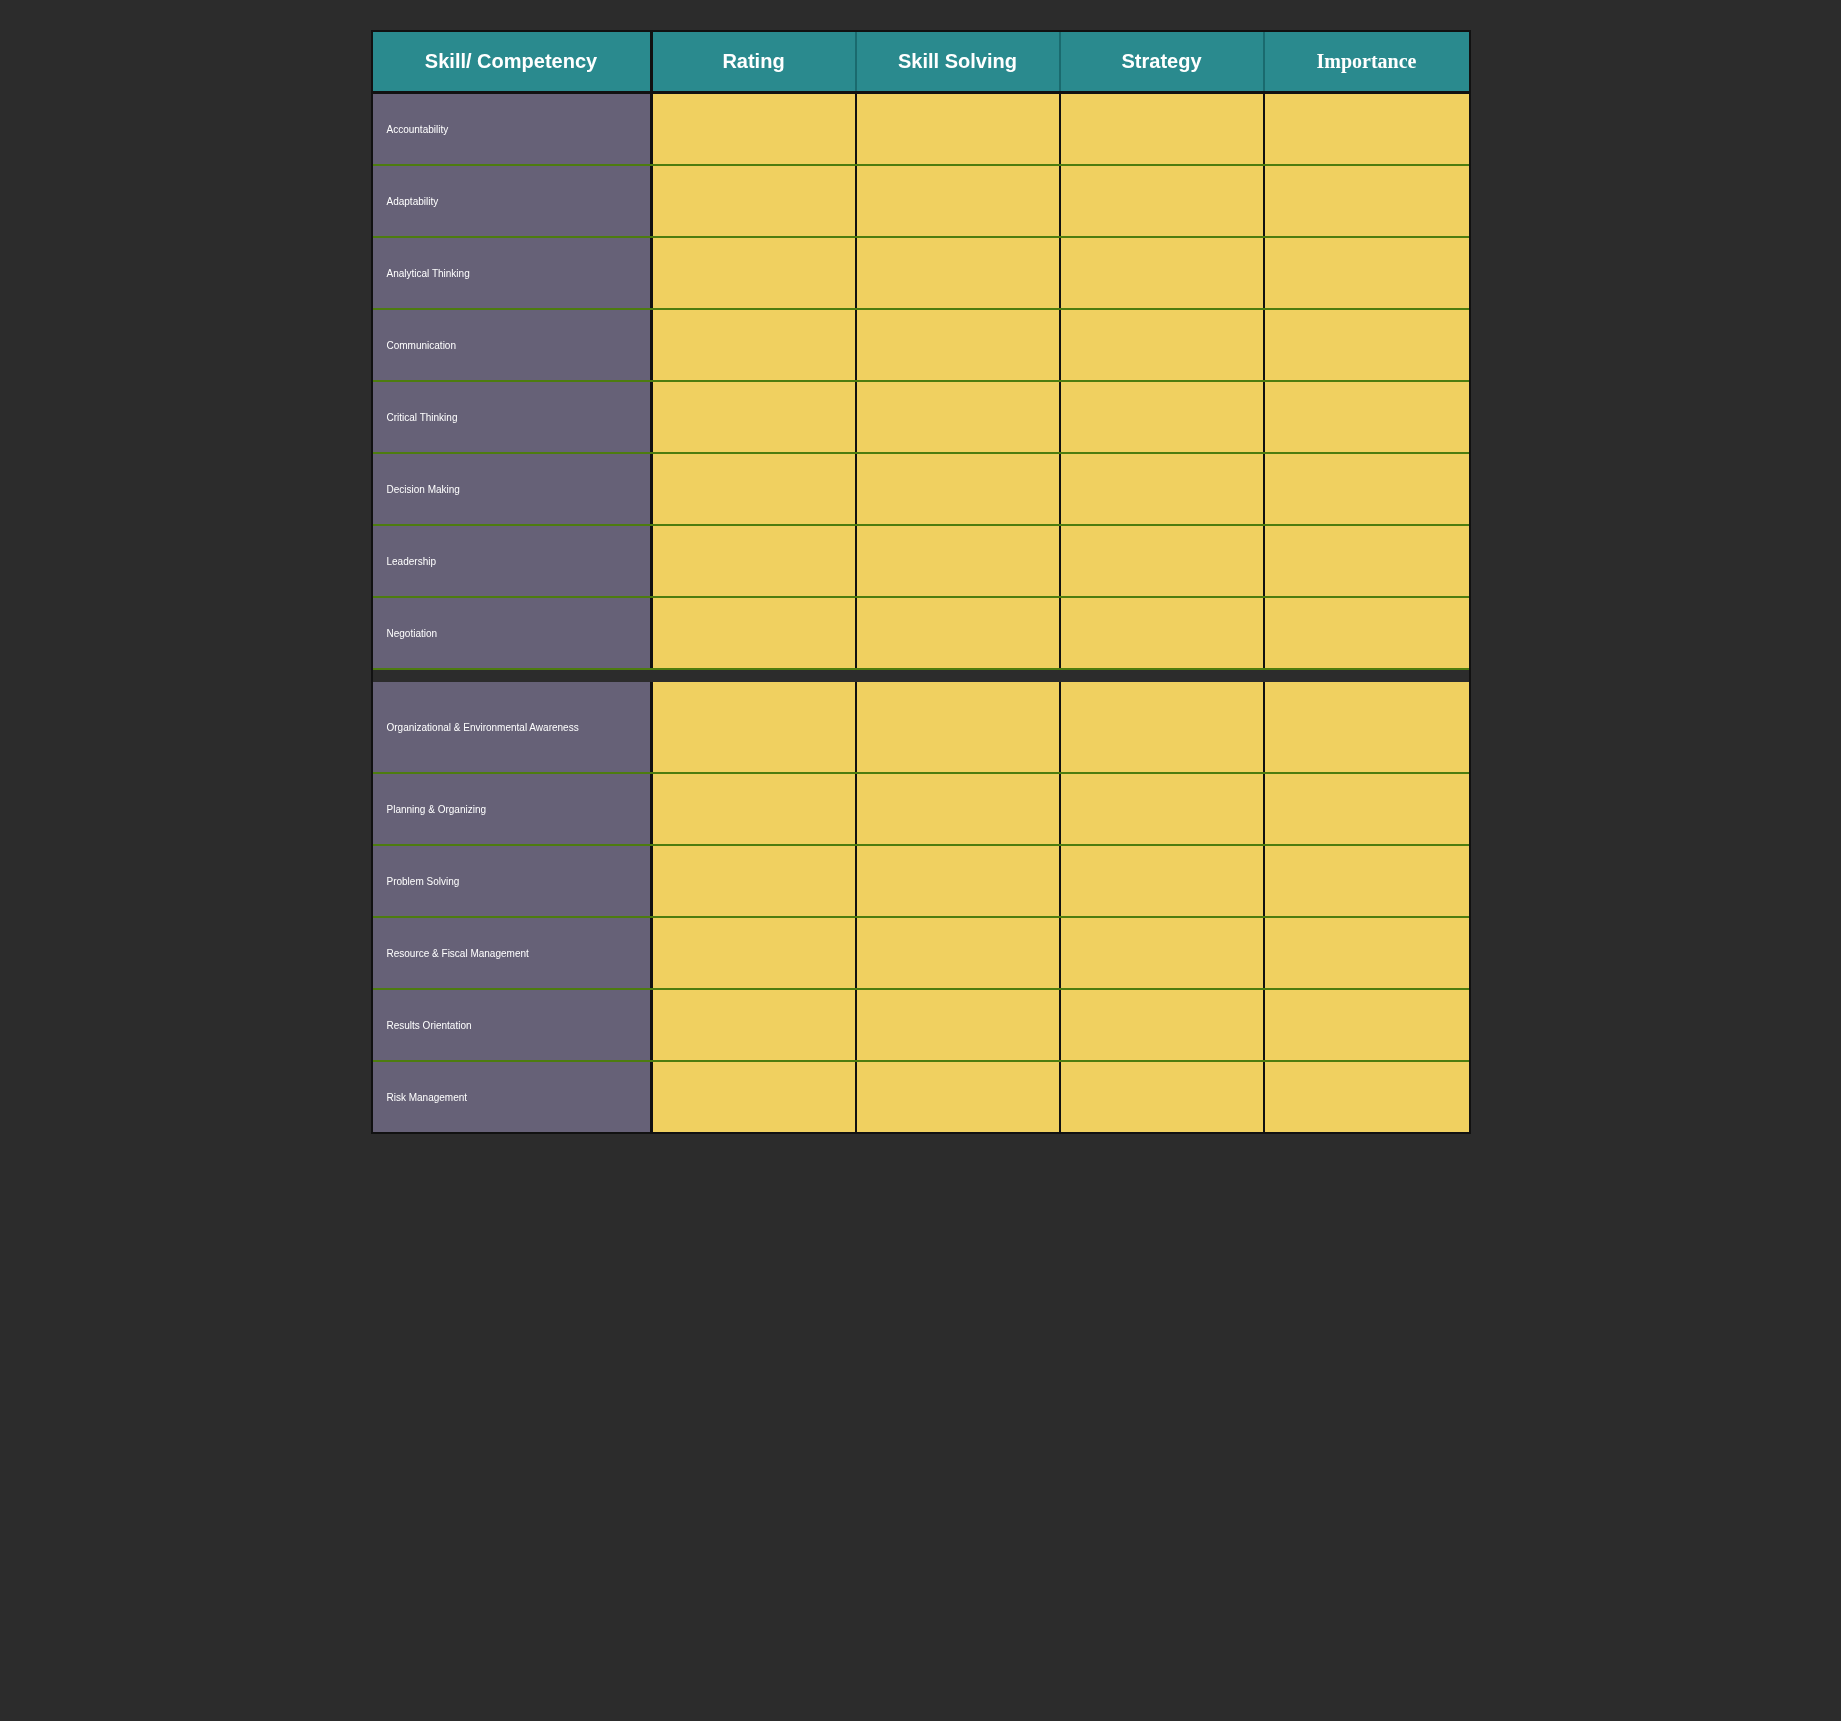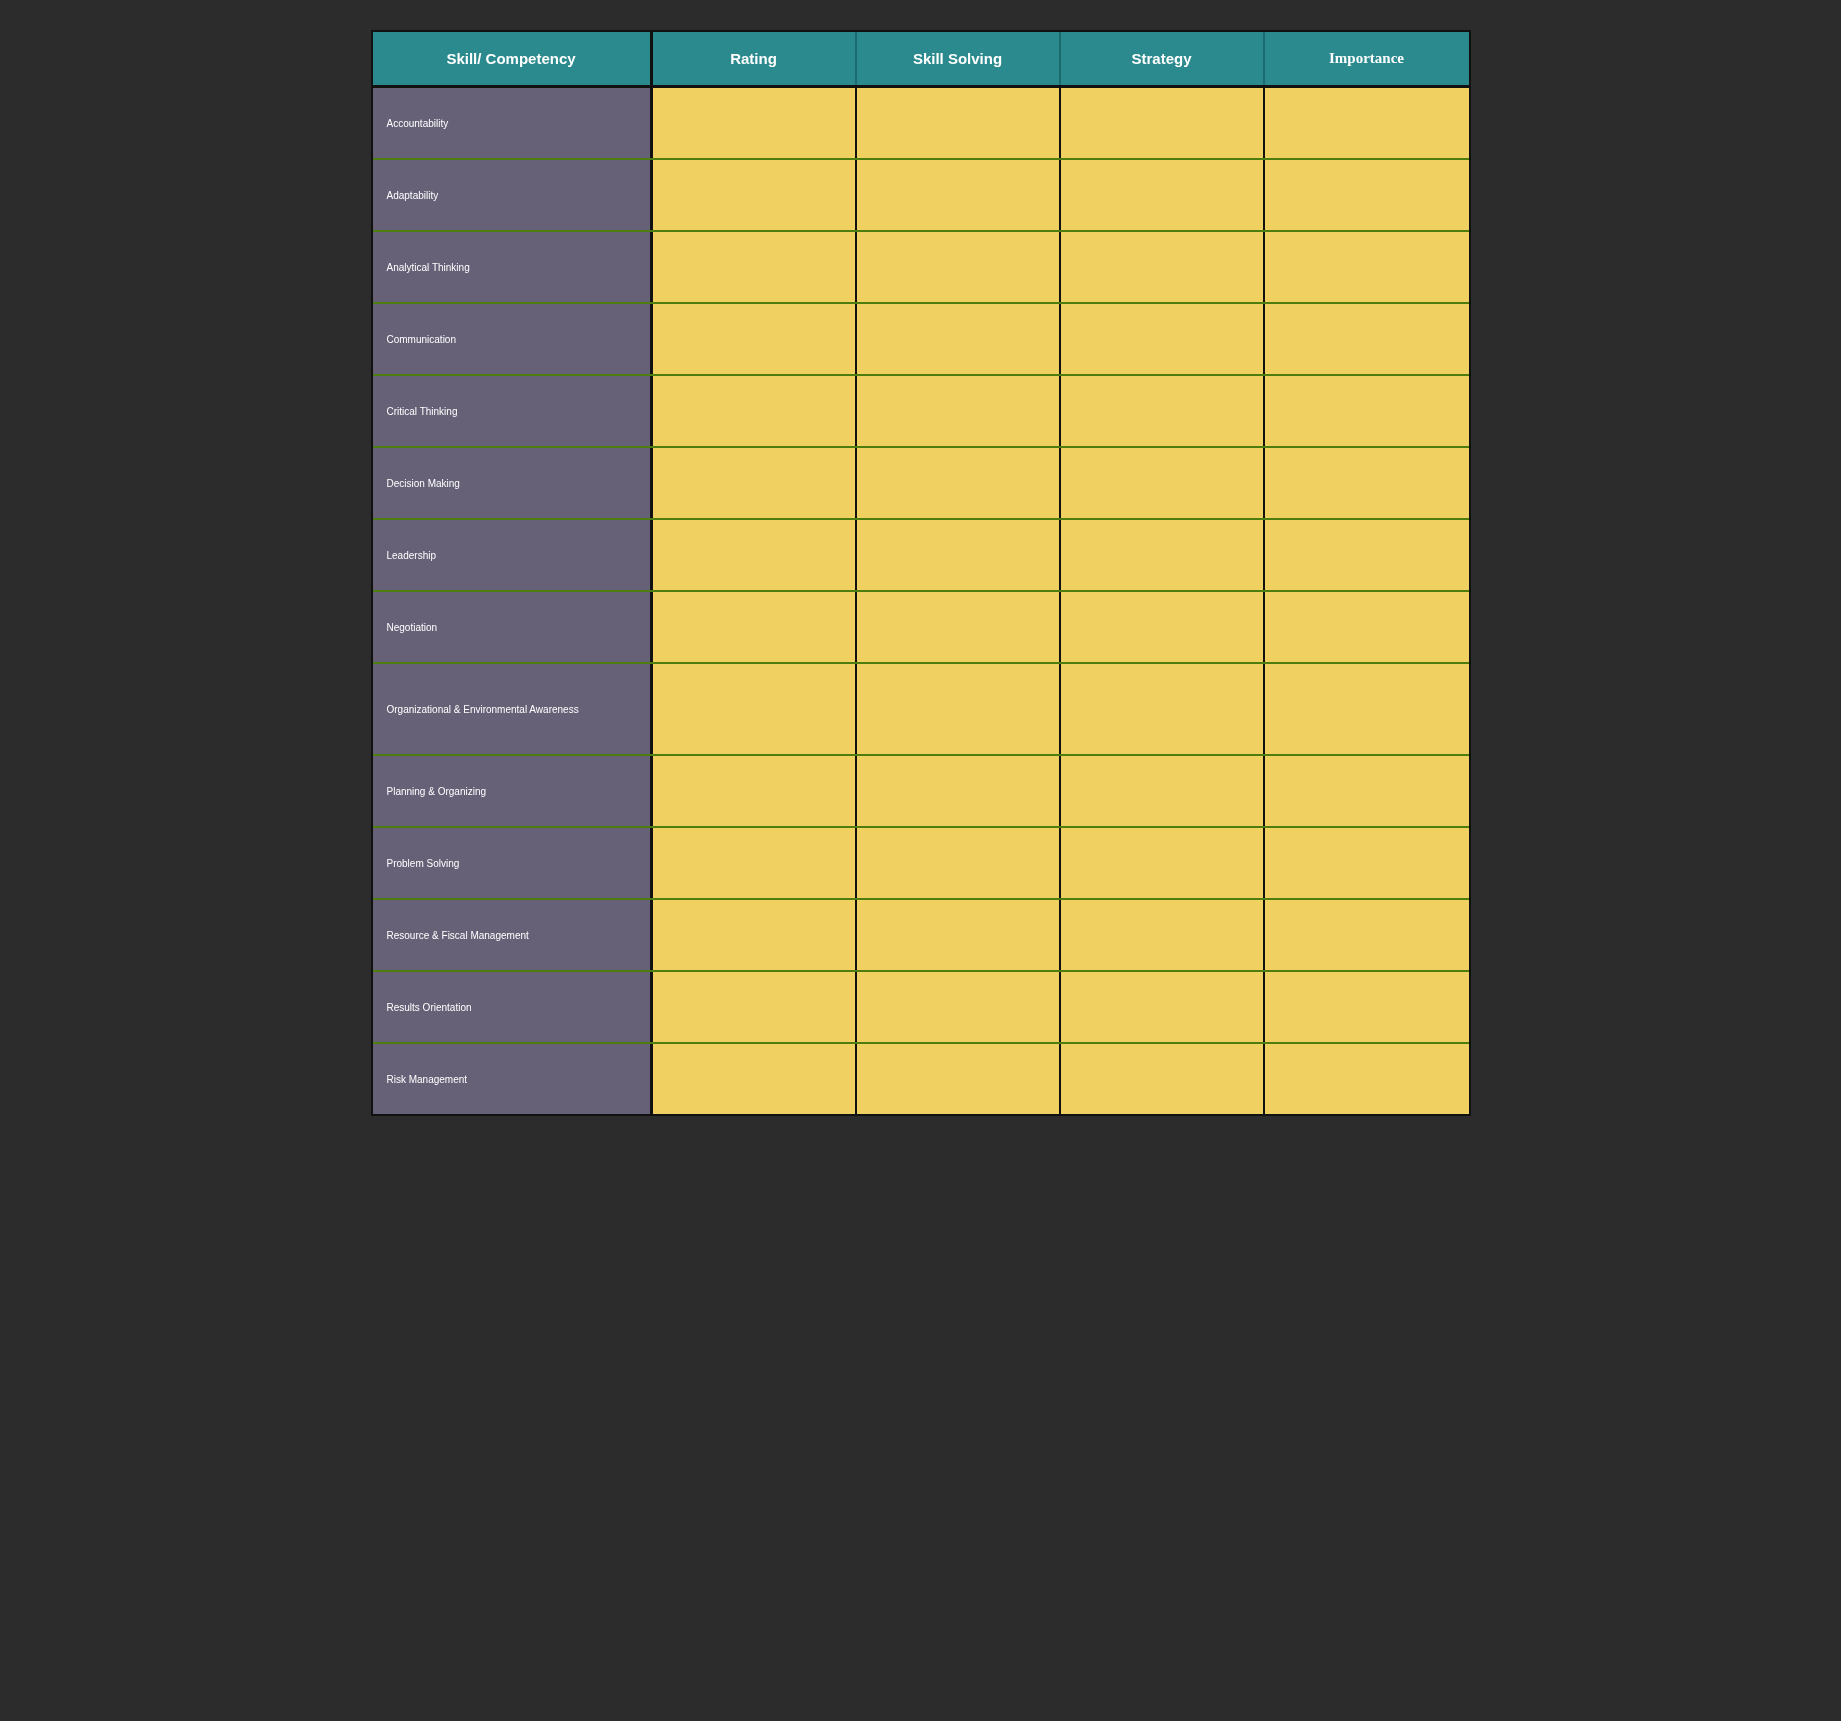--- a/index.html
+++ b/index.html
@@ -25,21 +25,21 @@
 
     .table-header {
       display: grid;
       grid-template-columns: 280px 1fr 1fr 1fr 1fr;
       background-color: #2a8a8e;
     }
 
     .header-cell {
       padding: 18px 12px;
       color: #ffffff;
-      font-size: 15px;
+      font-size: 20px;
       font-weight: bold;
       text-align: center;
       border-right: 2px solid #1a6a6e;
     }
 
     .header-cell:first-child {
       text-align: center;
       border-right: 3px solid #111;
     }
 
@@ -80,20 +80,21 @@
       min-height: 70px;
     }
 
     .data-cell:last-child {
       border-right: none;
     }
 
     .table-row.tall .skill-cell,
     .table-row.tall .data-cell {
       min-height: 90px;
+      margin-top: 12px;
     }
   </style>
 </head>
 <body>
 
 <div class="table-container">
   <div class="table-header">
     <div class="header-cell">Skill/ Competency</div>
     <div class="header-cell">Rating</div>
     <div class="header-cell">Skill Solving</div>

